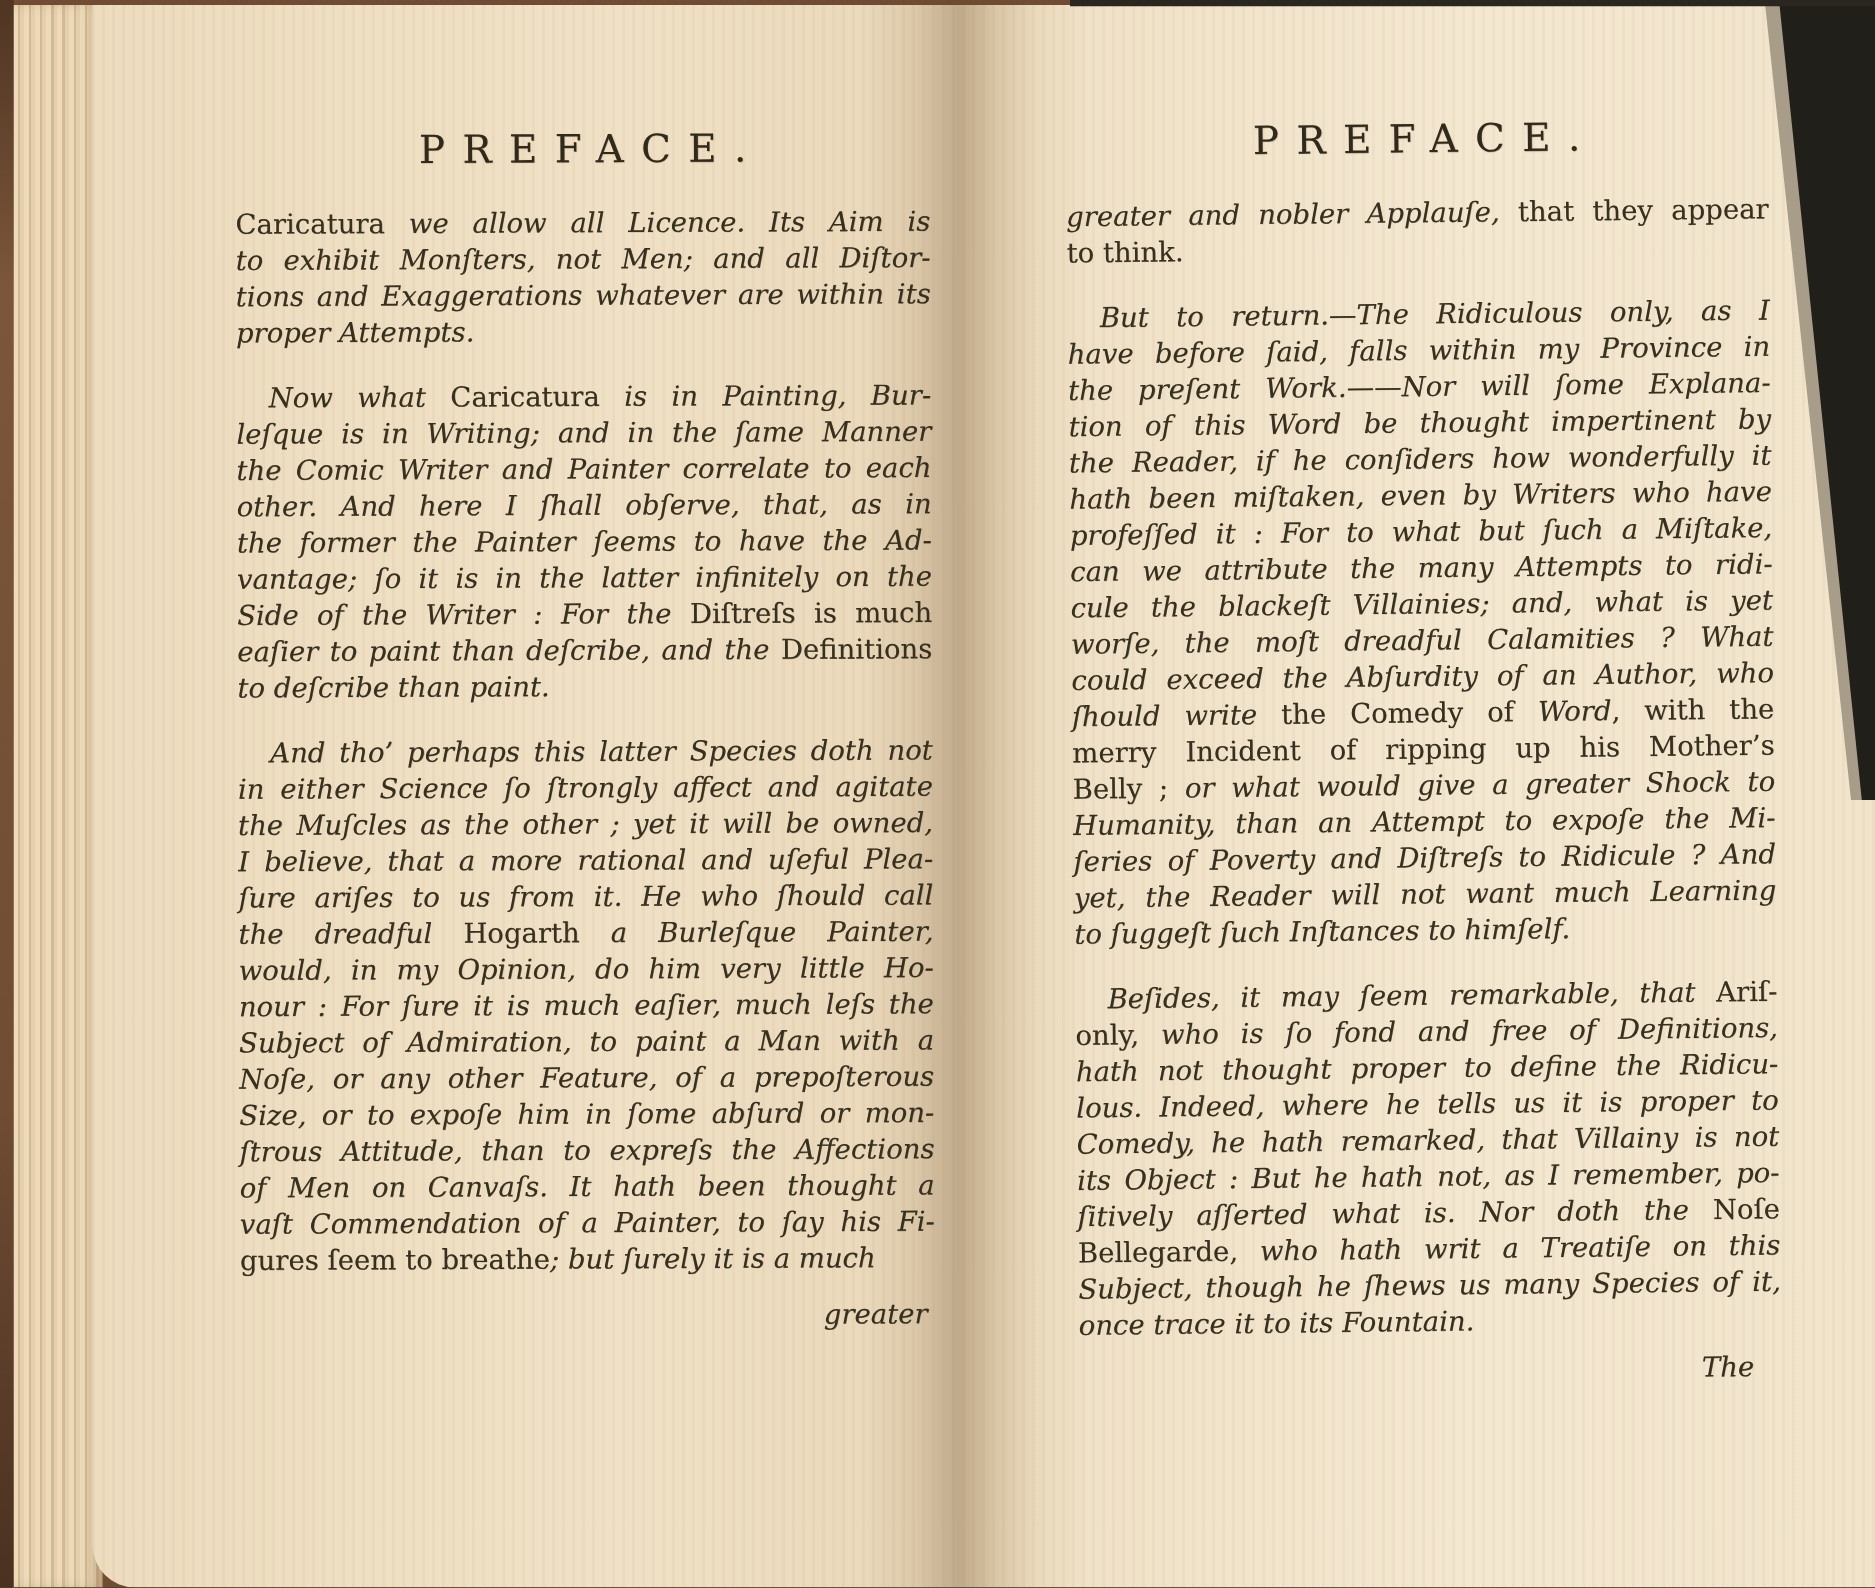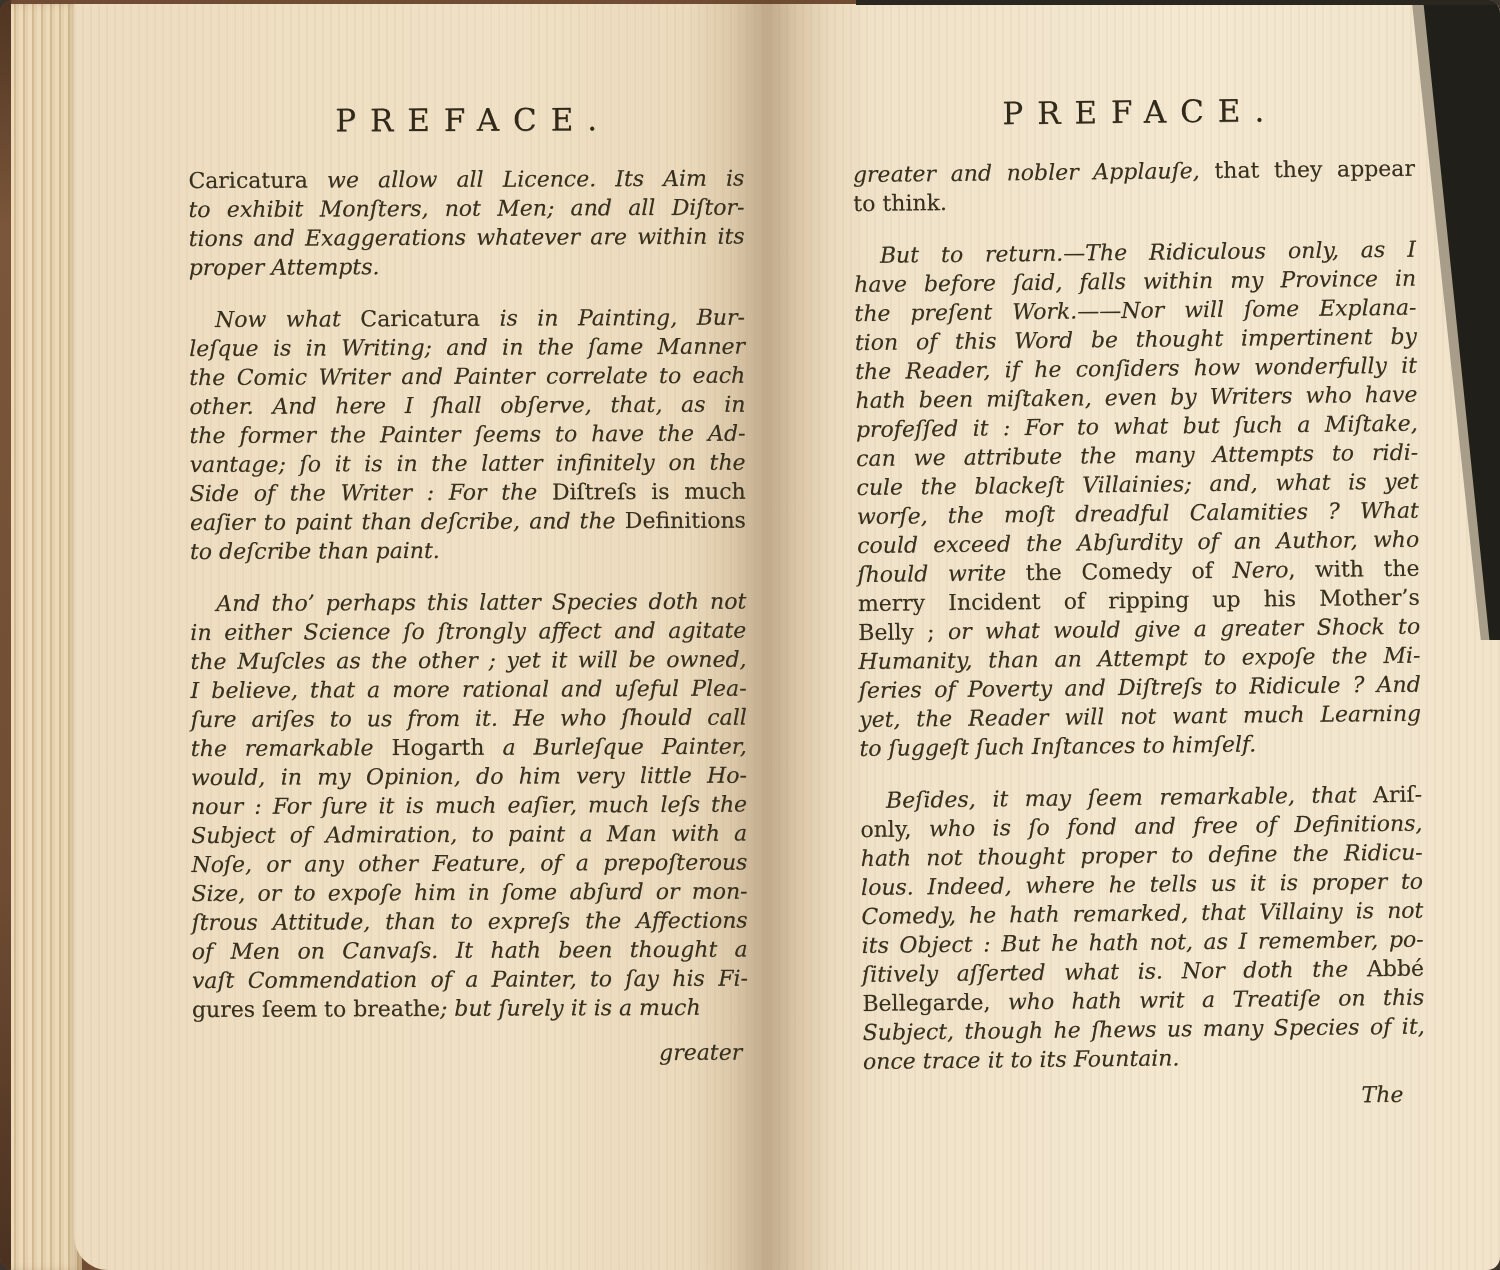--- a/index.html
+++ b/index.html
@@ -1,20 +1,19 @@
 <!DOCTYPE html>
 <html><head>
 <meta charset="utf-8">
 <style>
   html,body { margin:0; padding:0; background:#3a342c; }
   .scene {
     position:relative; width:1500px; height:1270px; overflow:hidden;
     background:#6f4c33;
     font-family:"DejaVu Serif", serif;
-    border-radius:13px;
   }
   
   .edge-stack {
     position:absolute; left:10px; top:4px; bottom:0; width:72px;
     background:
       repeating-linear-gradient(90deg, #ecdab9 0 4px, #d3ba92 4px 6px, #e4d0ad 6px 9px);
     box-shadow: inset -10px 0 12px -5px rgba(120,85,45,.45);
   }
   
   .paper {
@@ -108,21 +107,21 @@
           <div class="line"><span class="ital">Side of the Writer : For the </span><span class="rom">Diſtreſs is much</span></div>
           <div class="line"><span class="ital">eaſier to paint than deſcribe, and the </span><span class="rom">Definitions</span></div>
           <div class="line last"><span class="ital">to deſcribe than paint.</span></div>
         </div>
         <div class="para">
           <div class="line first-indent"><span class="ital">And tho’ perhaps this latter Species doth not</span></div>
           <div class="line"><span class="ital">in either Science ſo ſtrongly affect and agitate</span></div>
           <div class="line"><span class="ital">the Muſcles as the other ; yet it will be owned,</span></div>
           <div class="line"><span class="ital">I believe, that a more rational and uſeful Plea-</span></div>
           <div class="line"><span class="ital">ſure ariſes to us from it.  He who ſhould call</span></div>
-          <div class="line"><span class="ital">the remarkable </span><span class="rom">Hogarth</span><span class="ital"> a Burleſque Painter,</span></div>
+          <div class="line"><span class="ital">the dreadful </span><span class="rom">Hogarth</span><span class="ital"> a Burleſque Painter,</span></div>
           <div class="line"><span class="ital">would, in my Opinion, do him very little Ho-</span></div>
           <div class="line"><span class="ital">nour : For ſure it is much eaſier, much leſs the</span></div>
           <div class="line"><span class="ital">Subject of Admiration, to paint a Man with a</span></div>
           <div class="line"><span class="ital">Noſe, or any other Feature, of a prepoſterous</span></div>
           <div class="line"><span class="ital">Size, or to expoſe him in ſome abſurd or mon-</span></div>
           <div class="line"><span class="ital">ſtrous Attitude, than to expreſs the Affections</span></div>
           <div class="line"><span class="ital">of Men on Canvaſs.  It hath been thought a</span></div>
           <div class="line"><span class="ital">vaſt Commendation of a Painter, to ſay his Fi-</span></div>
           <div class="line last"><span class="rom">gures ſeem to breathe</span><span class="ital">; but ſurely it is a much</span></div>
         </div>
@@ -142,36 +141,36 @@
           <div class="line"><span class="ital">have before ſaid, falls within my Province in</span></div>
           <div class="line"><span class="ital">the preſent Work.——Nor will ſome Explana-</span></div>
           <div class="line"><span class="ital">tion of this Word be thought impertinent by</span></div>
           <div class="line"><span class="ital">the Reader, if he conſiders how wonderfully it</span></div>
           <div class="line"><span class="ital">hath been miſtaken, even by Writers who have</span></div>
           <div class="line"><span class="ital">profeſſed it : For to what but ſuch a Miſtake,</span></div>
           <div class="line"><span class="ital">can we attribute the many Attempts to ridi-</span></div>
           <div class="line"><span class="ital">cule the blackeſt Villainies; and, what is yet</span></div>
           <div class="line"><span class="ital">worſe, the moſt dreadful Calamities ? What</span></div>
           <div class="line"><span class="ital">could exceed the Abſurdity of an Author, who</span></div>
-          <div class="line"><span class="ital">ſhould write </span><span class="rom">the Comedy of </span><span class="ital">Nero</span><span class="rom">, with the</span></div>
+          <div class="line"><span class="ital">ſhould write </span><span class="rom">the Comedy of </span><span class="ital">Word</span><span class="rom">, with the</span></div>
           <div class="line"><span class="rom">merry Incident of ripping up his Mother’s</span></div>
           <div class="line"><span class="rom">Belly ; </span><span class="ital">or what would give a greater Shock to</span></div>
           <div class="line"><span class="ital">Humanity, than an Attempt to expoſe the Mi-</span></div>
           <div class="line"><span class="ital">ſeries of Poverty and Diſtreſs to Ridicule ? And</span></div>
           <div class="line"><span class="ital">yet, the Reader will not want much Learning</span></div>
           <div class="line last"><span class="ital">to ſuggeſt ſuch Inſtances to himſelf.</span></div>
         </div>
         <div class="para">
           <div class="line first-indent"><span class="ital">Beſides, it may ſeem remarkable, that </span><span class="rom">Ariſ-</span></div>
           <div class="line"><span class="rom">only,</span><span class="ital"> who is ſo fond and free of Definitions,</span></div>
           <div class="line"><span class="ital">hath not thought proper to define the Ridicu-</span></div>
           <div class="line"><span class="ital">lous.  Indeed, where he tells us it is proper to</span></div>
           <div class="line"><span class="ital">Comedy, he hath remarked, that Villainy is not</span></div>
           <div class="line"><span class="ital">its Object : But he hath not, as I remember, po-</span></div>
-          <div class="line"><span class="ital">ſitively aſſerted what is.  Nor doth the </span><span class="rom">Abbé</span></div>
+          <div class="line"><span class="ital">ſitively aſſerted what is.  Nor doth the </span><span class="rom">Noſe</span></div>
           <div class="line"><span class="rom">Bellegarde,</span><span class="ital"> who hath writ a Treatiſe on this</span></div>
           <div class="line"><span class="ital">Subject, though he ſhews us many Species of it,</span></div>
           <div class="line last"><span class="ital">once trace it to its Fountain.</span></div>
         </div>
       </div>
     <div class="catchword right-cw">The</div>
   </div>
 </div>
 
 </body></html>

